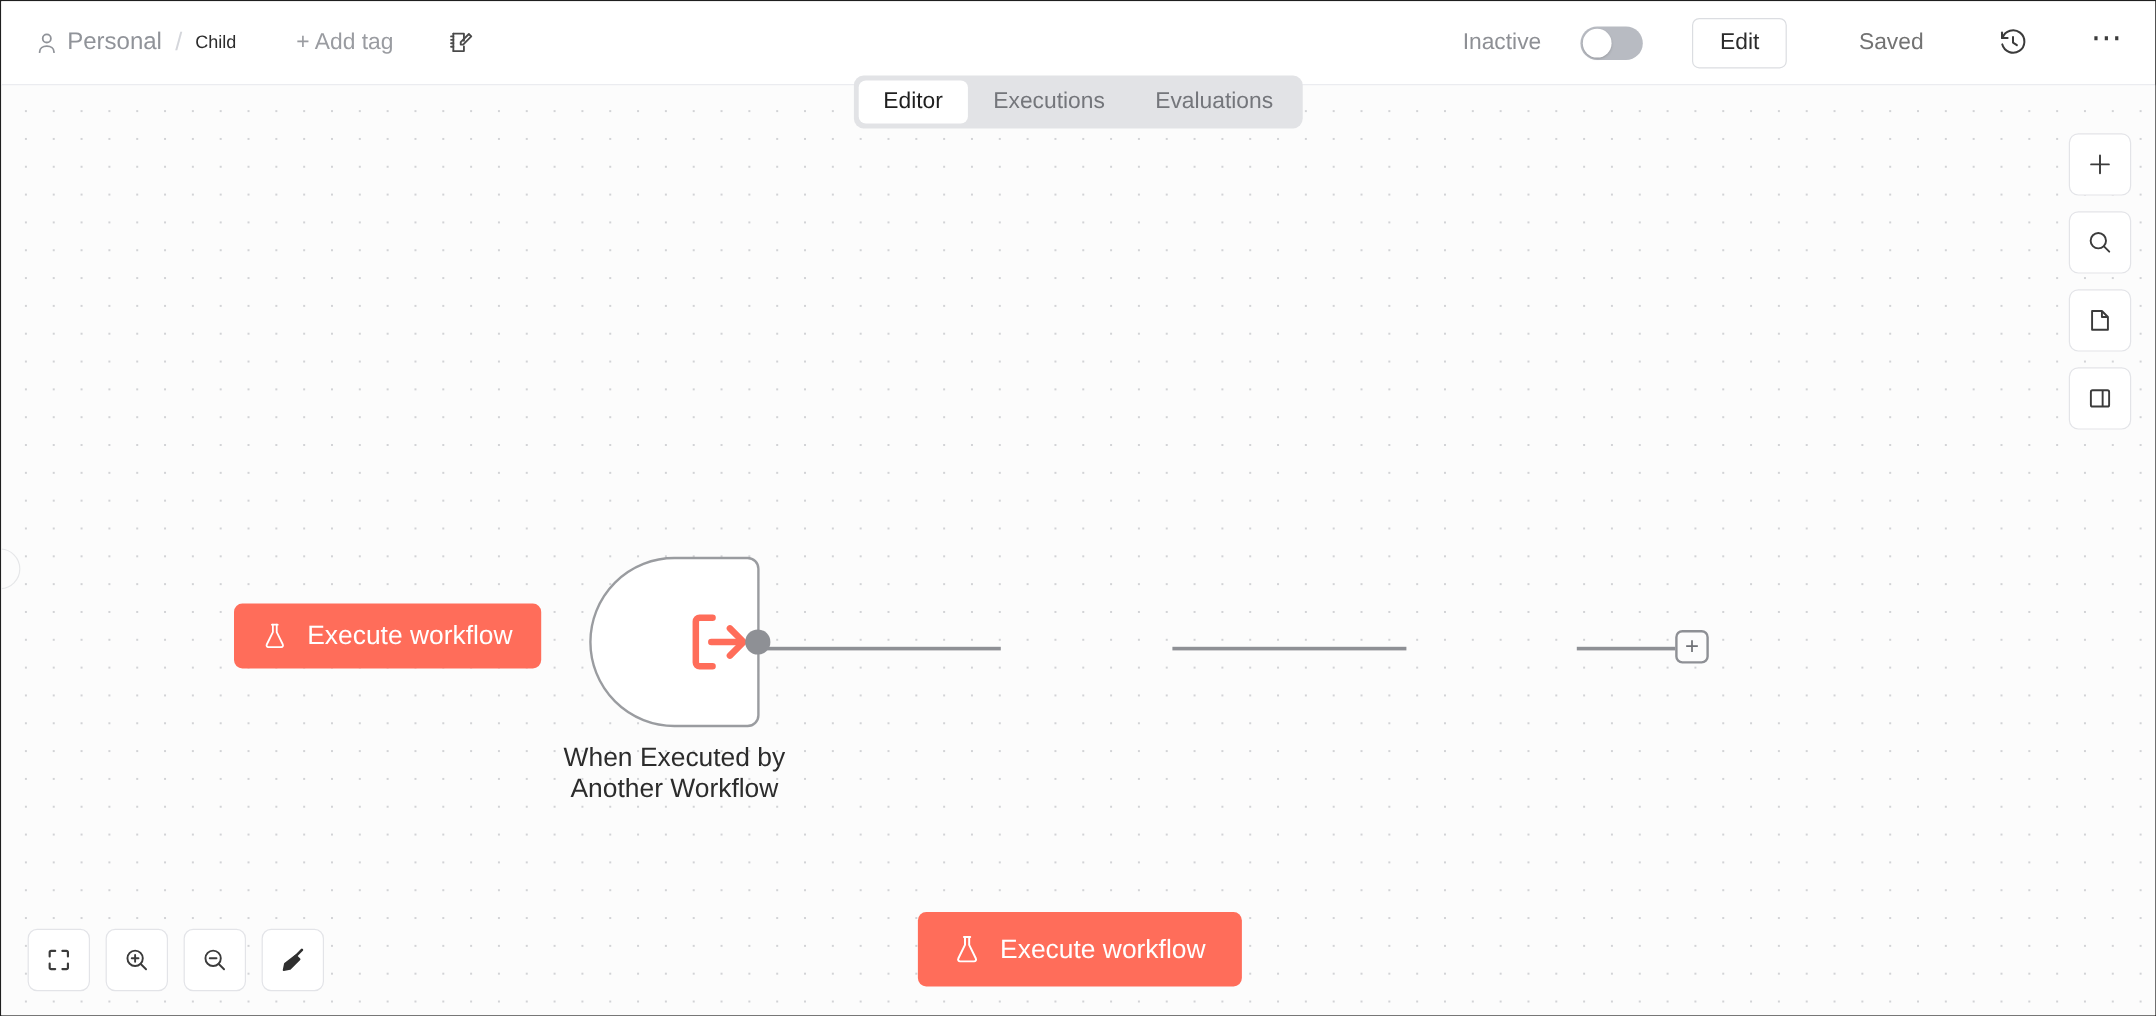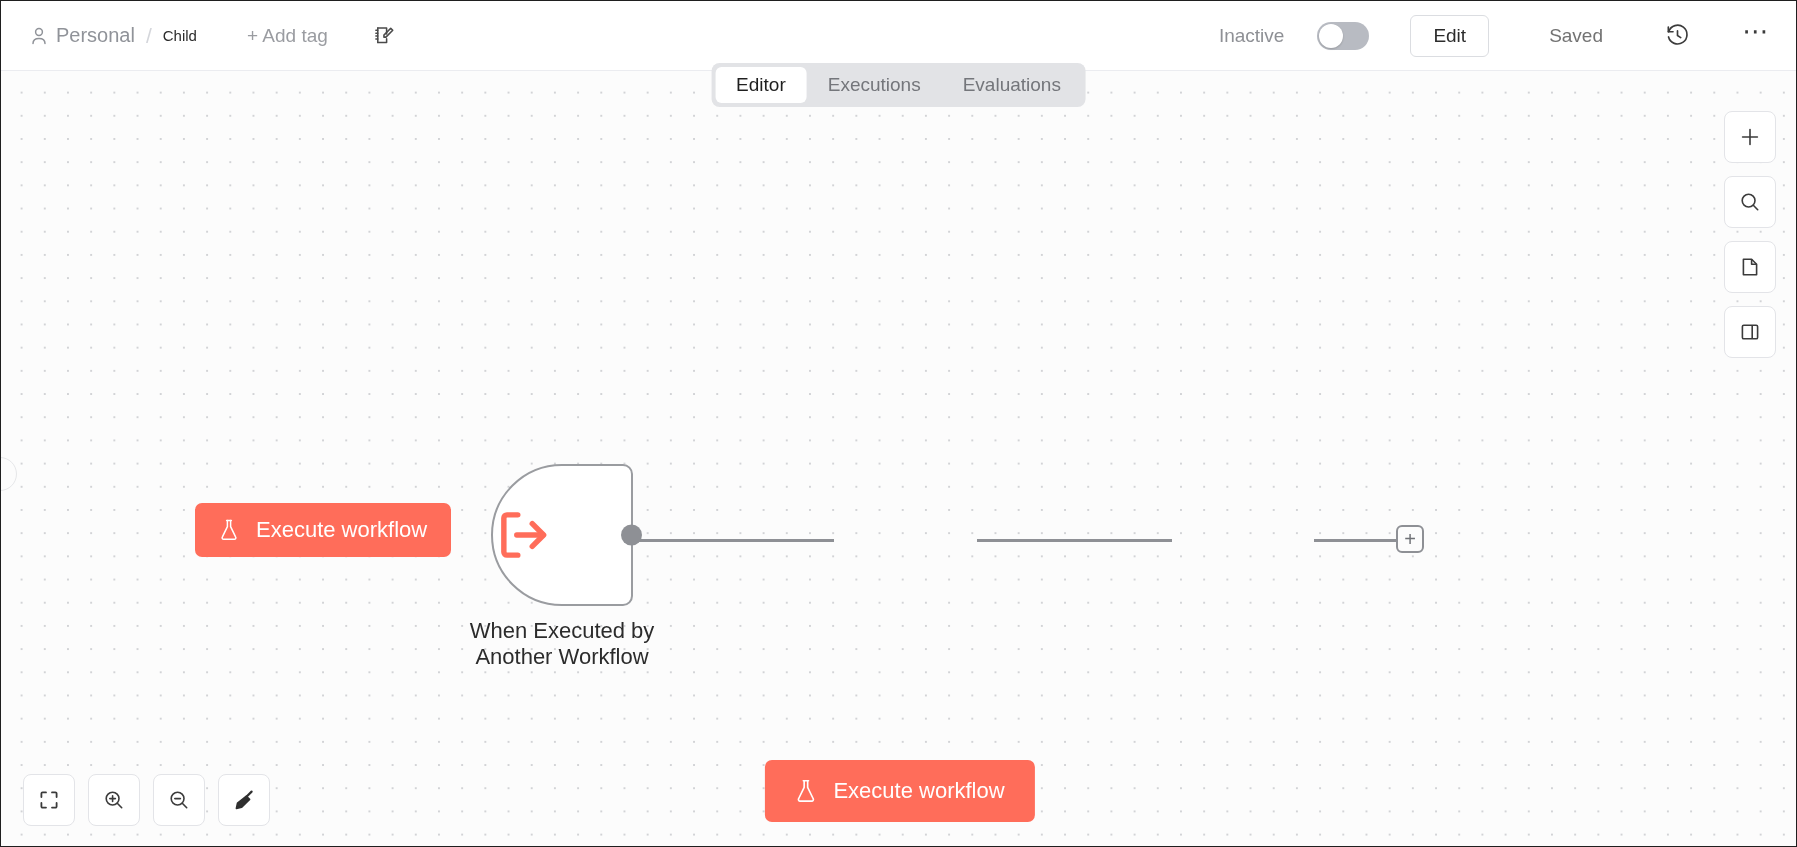--- a/index.html
+++ b/index.html
@@ -191,21 +191,21 @@
   
   .node {
     position: absolute;
     width: 142px;
     height: 142px;
     background: #ffffff;
     border: 2px solid #9a9ca0;
     border-radius: 10px;
     display: flex;
     align-items: center;
-    justify-content: flex-start;
+    justify-content: flex-end;
     cursor: pointer;
     z-index: 8;
   }
   .node.trigger {
     border-top-left-radius: 71px;
     border-bottom-left-radius: 71px;
     border-top-right-radius: 10px;
     border-bottom-right-radius: 10px;
   }
 

